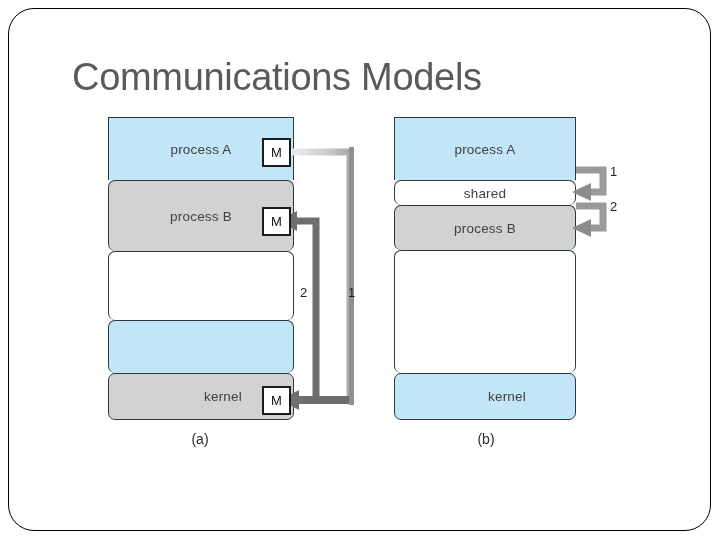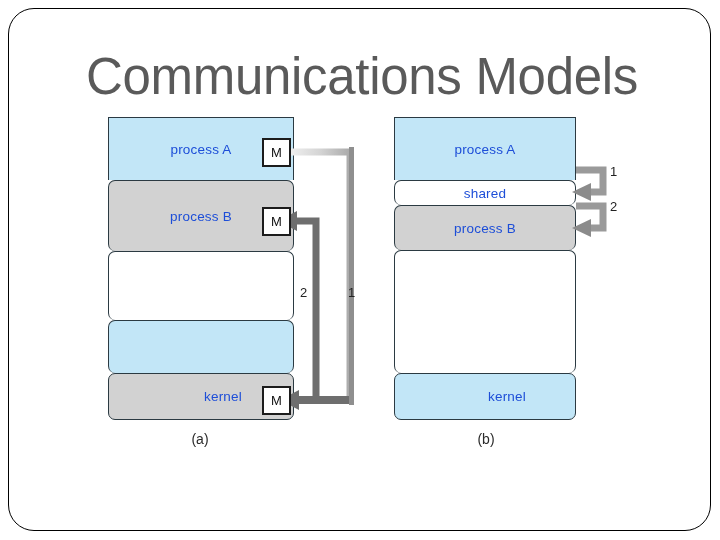--- a/index.html
+++ b/index.html
@@ -30,27 +30,26 @@
     box-sizing: border-box;
     background: #ffffff;
   }
 
   
   #title {
     position: absolute;
     left: 72px;
     top: 54px;
     width: 580px;
-    font-size: 51px;
+    font-size: 38px;
     font-weight: normal;
     color: #5a5a5a;
     letter-spacing: -0.3px;
     white-space: nowrap;
     line-height: 46px;
-    text-align: center;
   }
 
   
   #figure {
     position: absolute;
     left: 0; top: 0;
     width: 720px; height: 540px;
   }
 
   
@@ -73,21 +72,21 @@
   .band.gray   { background: #d2d2d2; }
   .band.white  { background: #ffffff; }
   .band.top    { border-top: 1.5px solid #2b3a42; }
   .band.bottom { border-bottom: 1.5px solid #2b3a42; padding-left: 44px; }
   .band.sep    { border-top: 1.5px solid #2b3a42; border-radius: 7px; }
 
   .band-label {
     position: relative;
     z-index: 2;
     font-size: 13.5px;
-    color: #1d4ed8;
+    color: #404040;
   }
 
   
   .mbox {
     position: absolute;
     width: 29px;
     height: 29px;
     background: #ffffff;
     border: 2px solid #1c1c1c;
     box-sizing: border-box;

